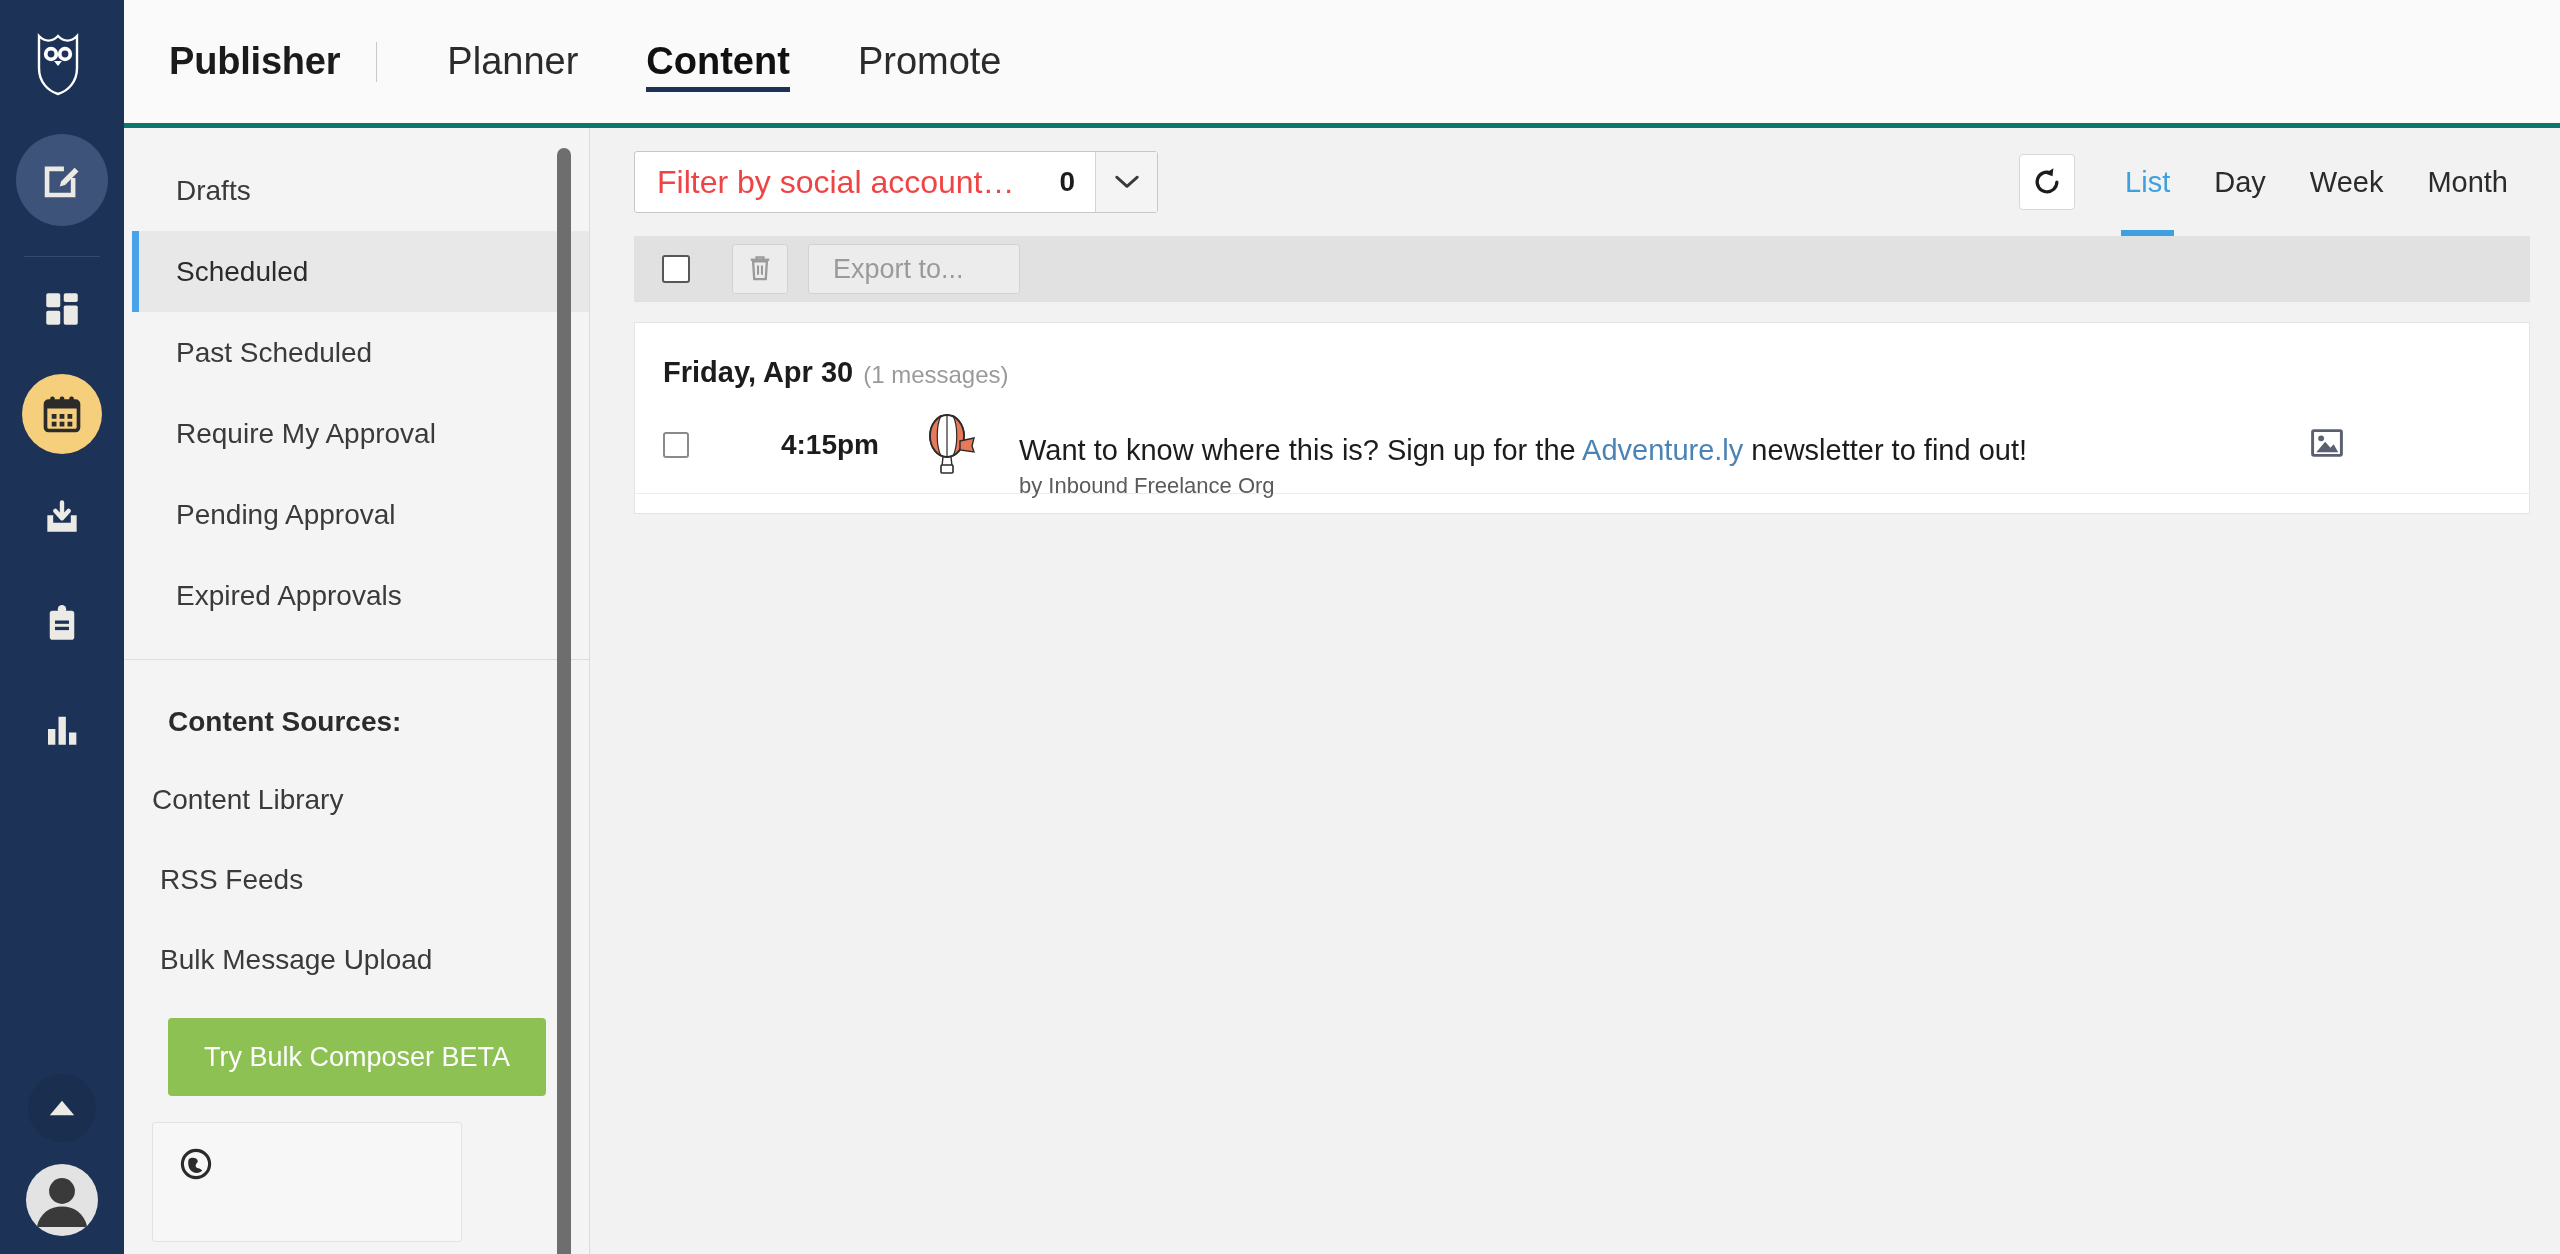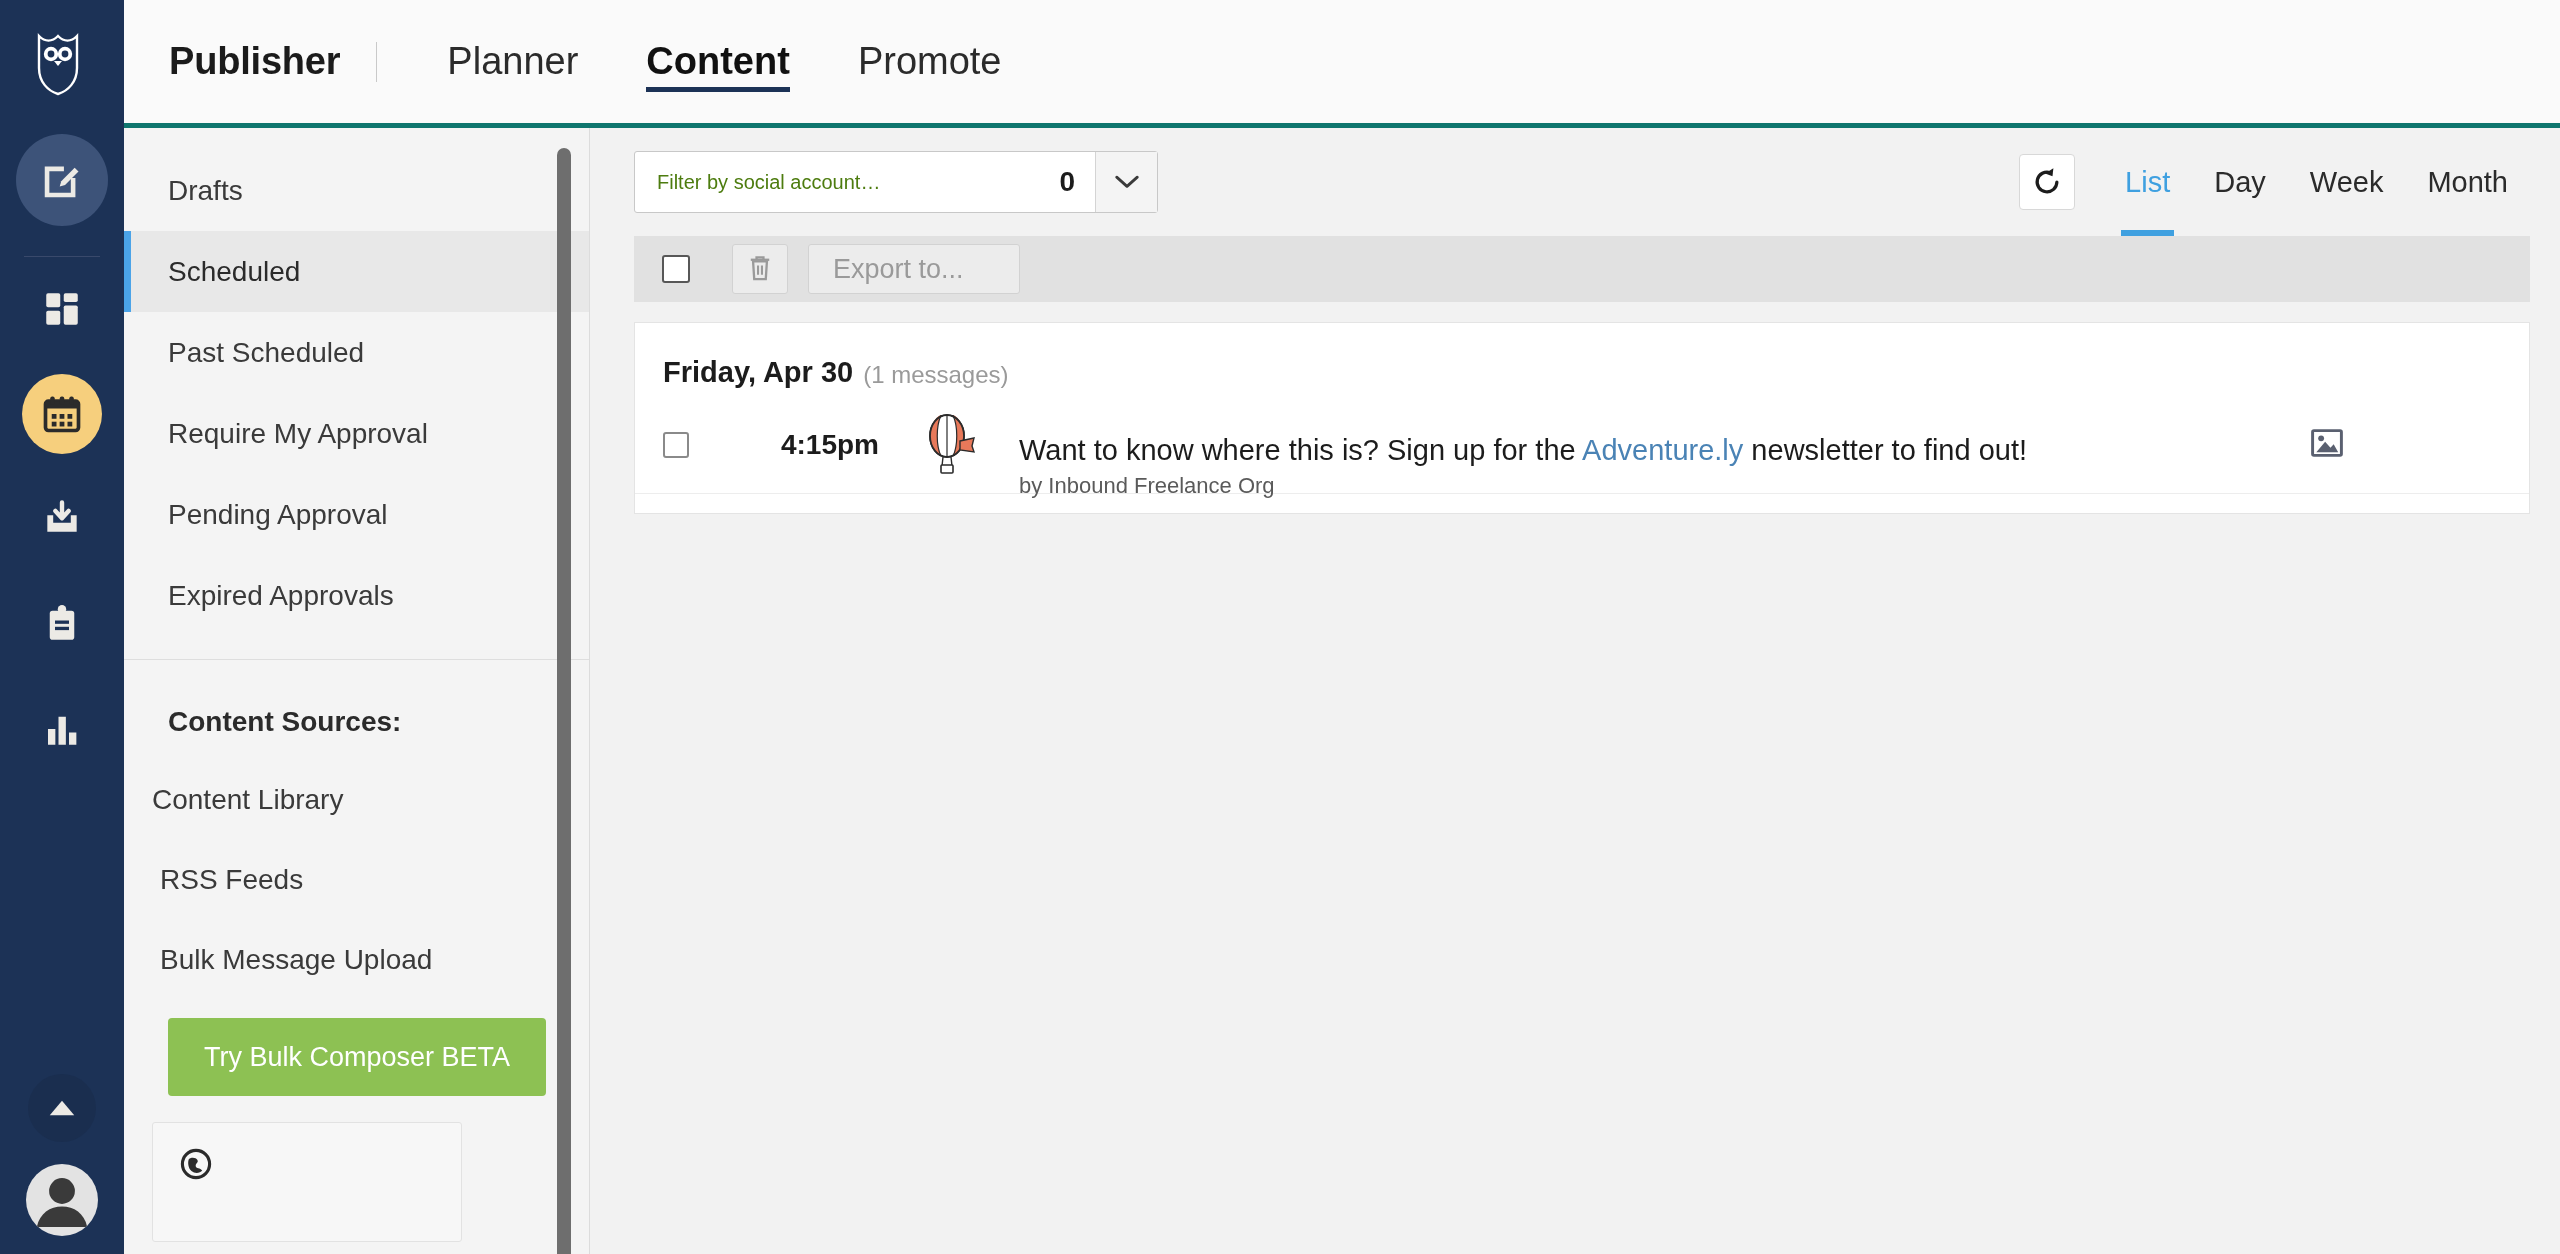--- a/index.html
+++ b/index.html
@@ -88,21 +88,21 @@
 
   
   .body { flex: 1 1 auto; display: flex; min-height: 0; }
 
   
   .side {
     width: 466px; flex: 0 0 466px; background: #f4f4f4;
     position: relative; height: 100%;
     border-right: 1px solid #dcdcdc;
   }
-  .side-list { padding-top: 22px; }
+  .side-list { padding-top: 22px; padding-left: 8px; }
   .side-item {
     height: 81px; display: flex; align-items: center;
     padding-left: 44px; font-size: 28px; color: #3a3a3a;
     position: relative; cursor: pointer;
   }
   .side-item.active {
     background: #e8e8e8; color: #2b2b2b;
   }
   .side-item.active::before {
     content:""; position: absolute; left: 0; top: 0; bottom: 0;
@@ -141,21 +141,21 @@
   }
   .main-top {
     height: 108px; flex: 0 0 108px; display: flex; align-items: center;
     padding: 0 30px 0 44px;
   }
   .filter {
     width: 524px; height: 62px; background: #ffffff;
     border: 1px solid #c8c8c8; border-radius: 3px;
     display: flex; align-items: center; position: relative;
   }
-  .filter-ph { flex: 1 1 auto; padding-left: 22px; font-size: 20px; color: #4d7c0f; }
+  .filter-ph { flex: 1 1 auto; padding-left: 22px; font-size: 32px; color: #ef4444; }
   .filter-count { font-size: 28px; font-weight: bold; color: #1c1c1c; padding-right: 20px; }
   .filter-caret {
     width: 62px; height: 60px; border-left: 1px solid #d4d4d4;
     background: #f4f4f4; display: flex; align-items: center; justify-content: center;
   }
   .main-top-right { margin-left: auto; display: flex; align-items: center; gap: 0; padding-left: 48px; }
   .refresh-btn {
     width: 56px; height: 56px; background: #ffffff; border: 1px solid #d8d8d8;
     border-radius: 4px; display: flex; align-items: center; justify-content: center;
     cursor: pointer; margin-right: 28px;

